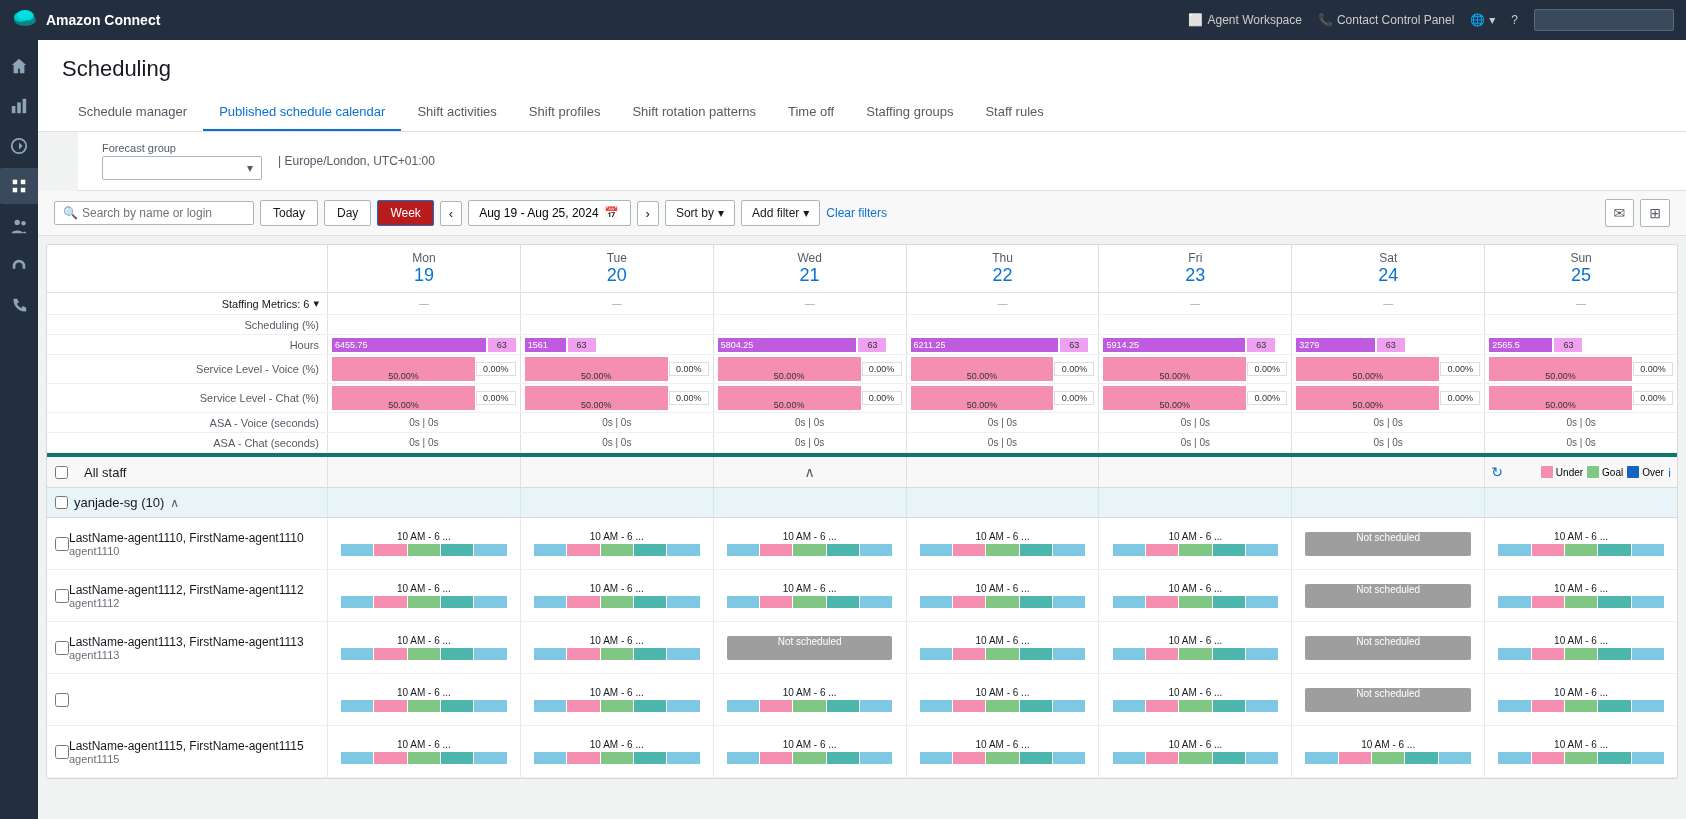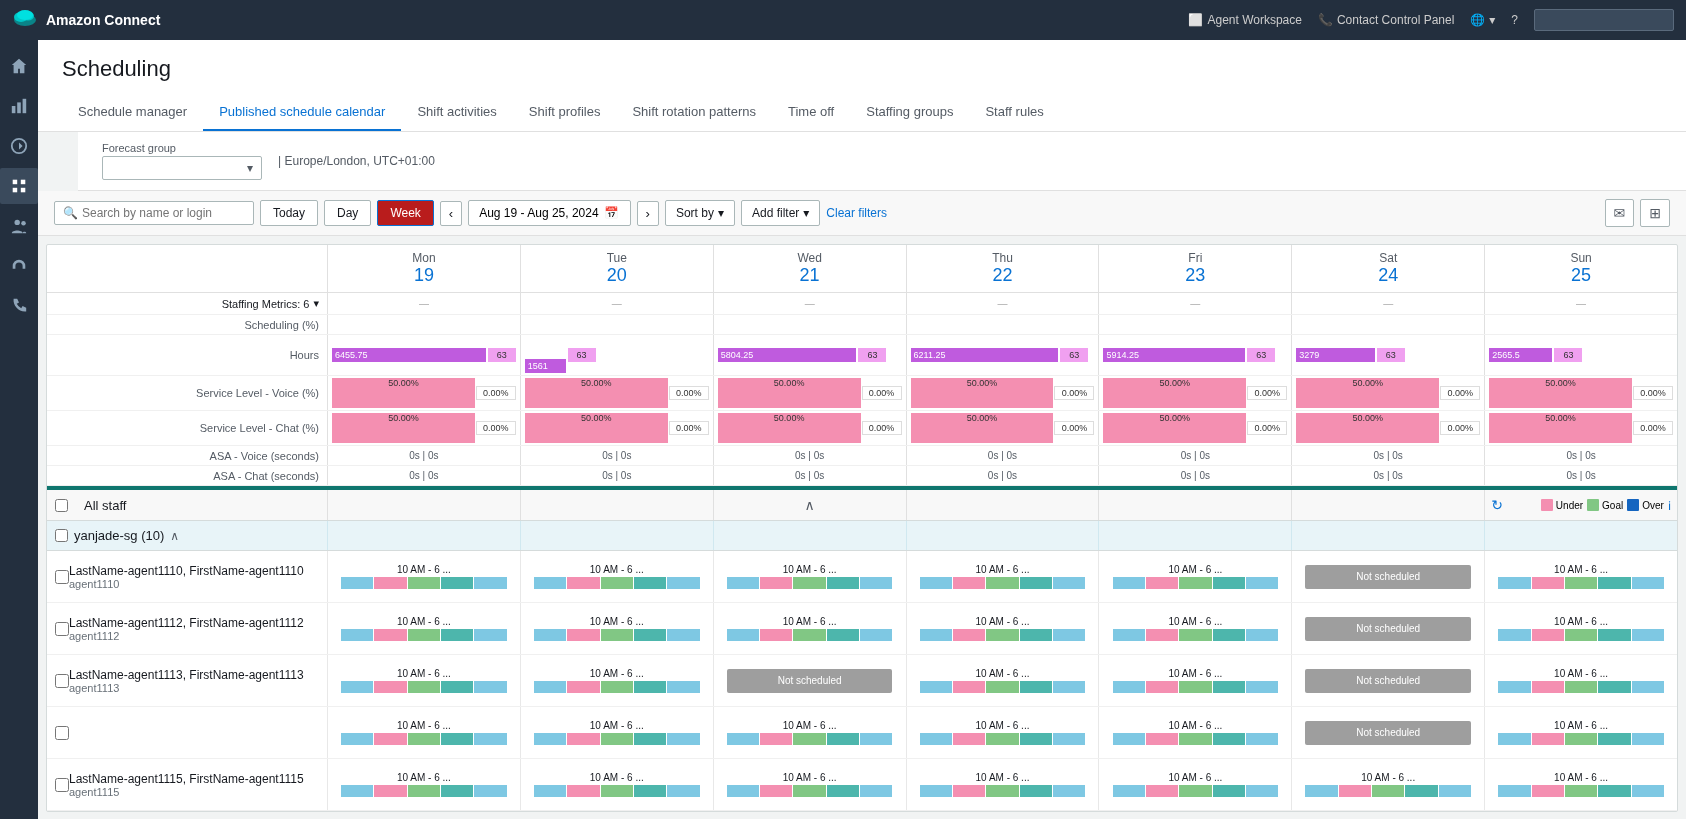--- a/index.html
+++ b/index.html
@@ -281,21 +281,21 @@
       font-size: 9px;
       color: #333;
     }
     .sl-bar {
       display: flex;
       align-items: center;
       gap: 1px;
       width: 100%;
       padding: 1px 2px;
     }
-    .sl-pink { background: #f48fb1; height: 30px; flex: 1; display: flex; align-items: flex-start; justify-content: center; font-size: 9px; color: #333; white-space: nowrap; }
+    .sl-pink { background: #f48fb1; height: 24px; flex: 1; display: flex; align-items: flex-end; justify-content: center; font-size: 9px; color: #333; white-space: nowrap; }
     .sl-white { background: white; border: 1px solid #ddd; height: 14px; width: 40px; display: flex; align-items: center; justify-content: center; font-size: 9px; color: #333; }
     .legend-item { display: flex; align-items: center; gap: 3px; }
     .legend-swatch { width: 12px; height: 12px; border-radius: 1px; }
 
     
     .group-header {
       display: grid;
       grid-template-columns: 280px repeat(7, 1fr);
       background: #e8f4f8;
       border-bottom: 1px solid #d5dbdb;
@@ -352,21 +352,21 @@
     .bar-pink { background: #f48fb1; }
     .bar-green { background: #81c784; }
     .bar-teal { background: #4db6ac; }
 
     .not-scheduled {
       background: #9e9e9e;
       border-radius: 2px;
       width: 90%;
       height: 24px;
       display: flex;
-      align-items: center;
+      align-items: flex-start;
       justify-content: center;
     }
     .not-scheduled-text { font-size: 10px; color: white; }
     .collapse-btn { cursor: pointer; color: #545b64; font-size: 12px; }
 
     
     .refresh-icon { color: #0972d3; font-size: 14px; cursor: pointer; }
 
     
     .up-arrow { color: #545b64; font-size: 14px; }
@@ -623,21 +623,21 @@
                 <div class="hours-fill">
                     <span>6455.75</span>
                   </div>
                 <div class="hours-cap">
                     <span>63</span>
                   </div>
               </div>
             </div>
             <div class="metrics-cell">
               <div class="hours-bar">
-                <div class="hours-fill" style="flex:0.25;margin-top:22px;">
+                <div class="hours-fill" style="flex:0.25;">
                     <span>1561</span>
                   </div>
                 <div class="hours-cap">
                     <span>63</span>
                   </div>
               </div>
             </div>
             <div class="metrics-cell">
               <div class="hours-bar">
                 <div class="hours-fill" style="flex:0.9;">

